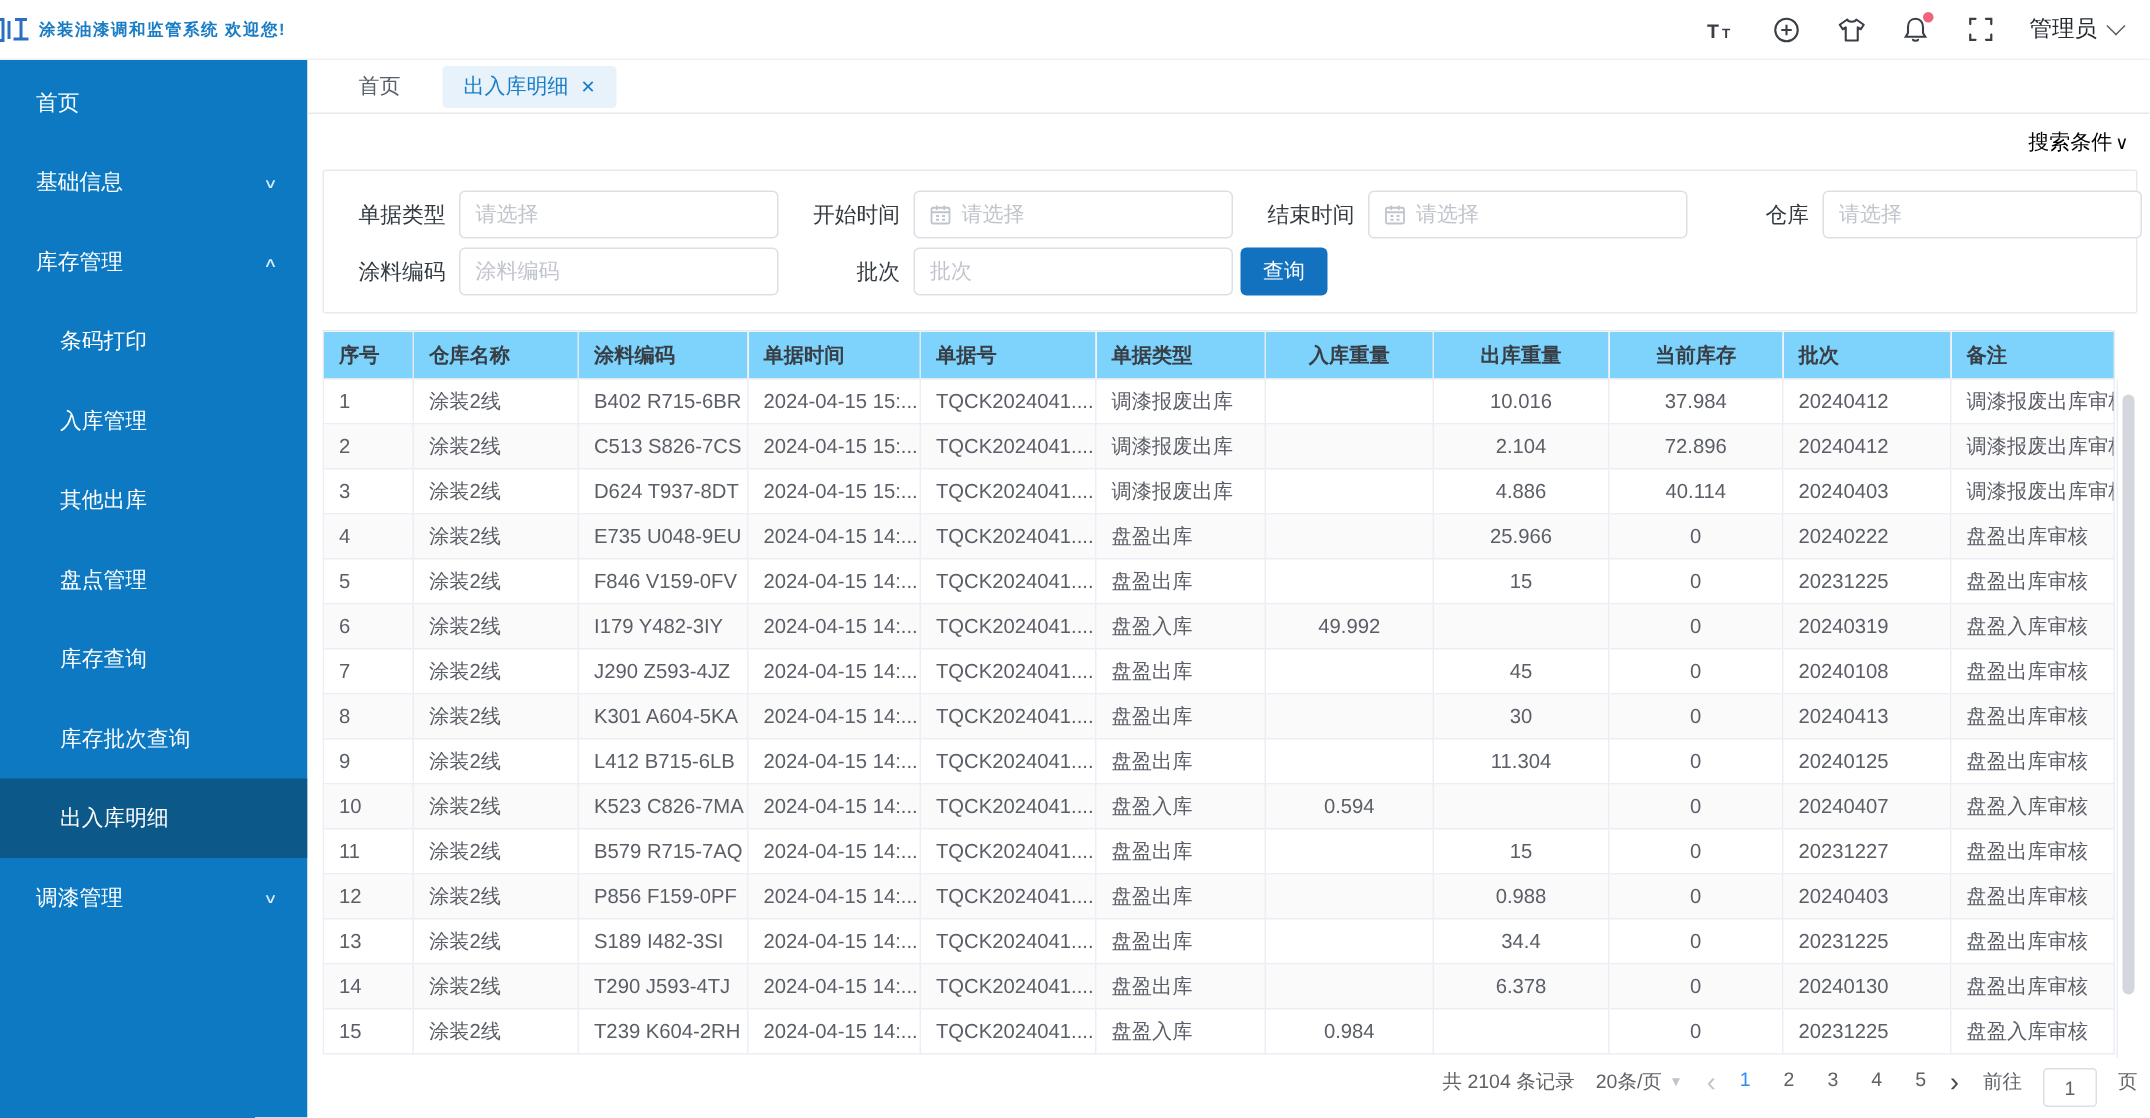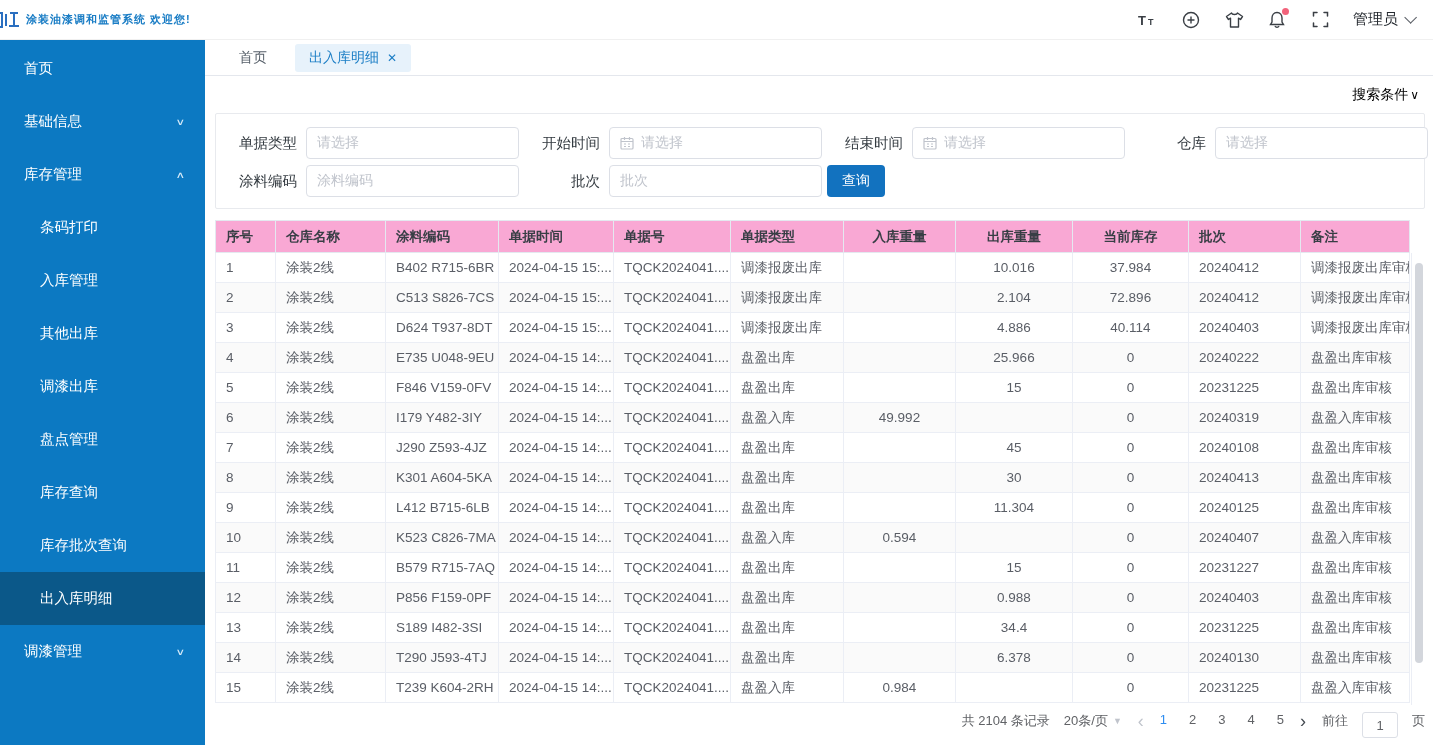--- a/index.html
+++ b/index.html
@@ -58,21 +58,21 @@
   .placeholder { color:#c0c4cc; font-size:14px; white-space:nowrap; overflow:hidden; }
   .search-btn { order:9; width:58px; height:32px; margin-left:5px; background:#1272bf; color:#fff;
     border:none; border-radius:4px; font-size:14px; cursor:pointer;
     font-family:"Liberation Sans","DejaVu Sans",sans-serif; }
 
   
   .table-wrap { position:absolute; left:10px; right:8px; top:180px; height:486px; overflow:hidden; }
   table { border-collapse:collapse; table-layout:fixed; width:calc(100% - 15px); }
   th, td { border:1px solid #ebeef5; font-size:13.5px; padding:0 10px; height:30px;
     white-space:nowrap; overflow:hidden; text-overflow:clip; text-align:left; }
-  thead th { background:#f9a8d4; color:#383e45; font-weight:700; height:32px;
+  thead th { background:#7dd3fc; color:#383e45; font-weight:700; height:32px;
     border-color:#e4e9f0;margin-top:12px; }
   td { color:#5a5e66; }
   tbody tr:nth-child(even) td { background:#fafafa; }
   th.num, td.num { text-align:center; }
   .vscroll { position:absolute; right:0; top:33px; width:14px; height:452px; border-left:1px solid #ebeef5; }
   .vscroll-thumb { position:absolute; left:3px; top:10px; width:8px; height:400px; border-radius:4px; background:#d3d6dc; }
 
   
   .pagination { position:absolute; right:8px; top:672px; height:32px; display:flex; align-items:flex-start;
     gap:14px; font-size:13px; color:#606266; }
@@ -167,24 +167,20 @@
       <div class="side-item sub">
         <span>入库管理</span>
         <span class="side-chevron"></span>
       </div>
 
       <div class="side-item sub">
         <span>其他出库</span>
         <span class="side-chevron"></span>
       </div>
 
-      <div class="side-item sub">
-        <span>调漆出库</span>
-        <span class="side-chevron"></span>
-      </div>
 
       <div class="side-item sub">
         <span>盘点管理</span>
         <span class="side-chevron"></span>
       </div>
 
       <div class="side-item sub">
         <span>库存查询</span>
         <span class="side-chevron"></span>
       </div>

